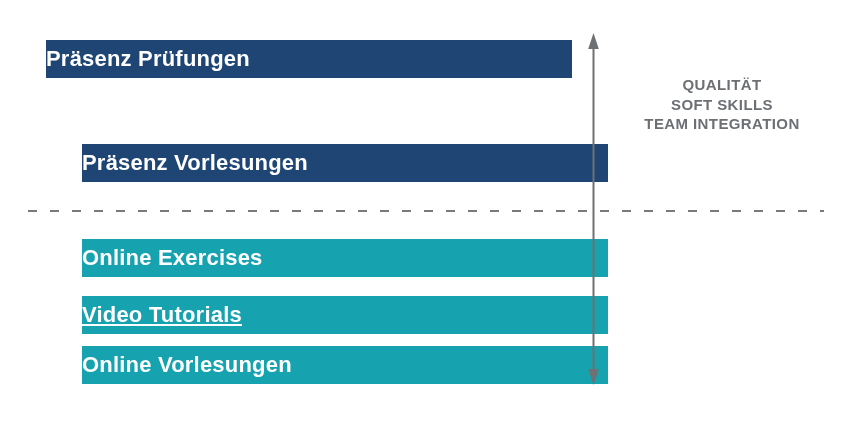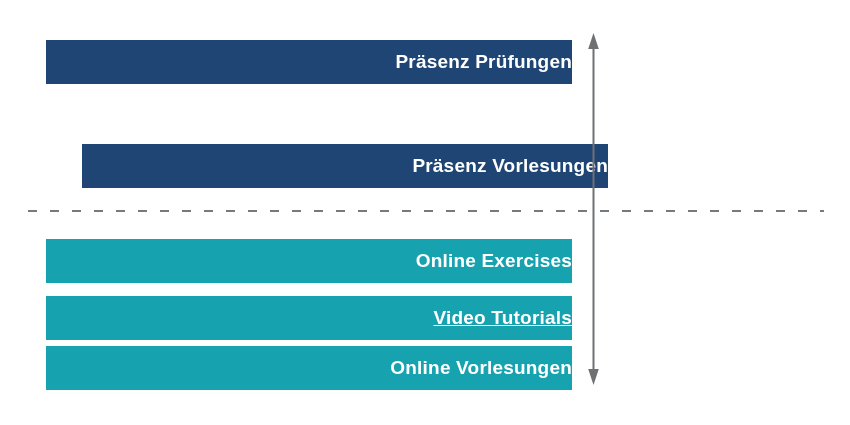--- a/index.html
+++ b/index.html
@@ -8,32 +8,32 @@
     width: 850px;
     height: 425px;
     background: #ffffff;
     font-family: "Liberation Sans", sans-serif;
     overflow: hidden;
   }
   .bar {
     position: absolute;
     left: 46px;
     width: 526px;
-    height: 44px;
+    height: 38px;
     display: flex;
     align-items: center;
-    justify-content: flex-end;
+    justify-content: flex-start;
     color: var(--bar-text, #fff);
     font-weight: bold;
-    font-size: 19px;
+    font-size: 22px;
     letter-spacing: 0.2px;
     box-sizing: border-box;
   }
   .bar.presence { background: var(--presence-bar, #1E4574); }
-  .bar.online   { background: var(--online-bar, #17A2AF); }
+  .bar.online   { background: var(--online-bar, #17A2AF); margin-left: 36px; }
   .bar.p1 { top: 40px; }
   .bar.p2 { top: 92px; }
   .bar.p3 { top: 144px; margin-left: 36px; }
   .bar.o1 { top: 239px; }
   .bar.o2 { top: 296px; text-decoration: underline; }
   .bar.o3 { top: 346px; }
   .divider {
     position: absolute;
     left: 28px;
     top: 210px;
@@ -88,14 +88,19 @@
   <div class="bar online o3">
     <span>Online Vorlesungen</span>
   </div>
 
   <svg class="axis-arrow" viewBox="0 0 15 352">
     <line x1="7.5" y1="13" x2="7.5" y2="339" stroke="#6E7173" stroke-width="2"></line>
     <polygon points="7.5,0 12.8,16 2.2,16" fill="#6E7173"></polygon>
     <polygon points="7.5,352 12.8,336 2.2,336" fill="#6E7173"></polygon>
   </svg>
 
+  <div class="side-label top">
+    <div>QUALITÄT</div>
+    <div>SOFT SKILLS</div>
+    <div>TEAM INTEGRATION</div>
+  </div>
 
 </div>
 
 </body></html>

